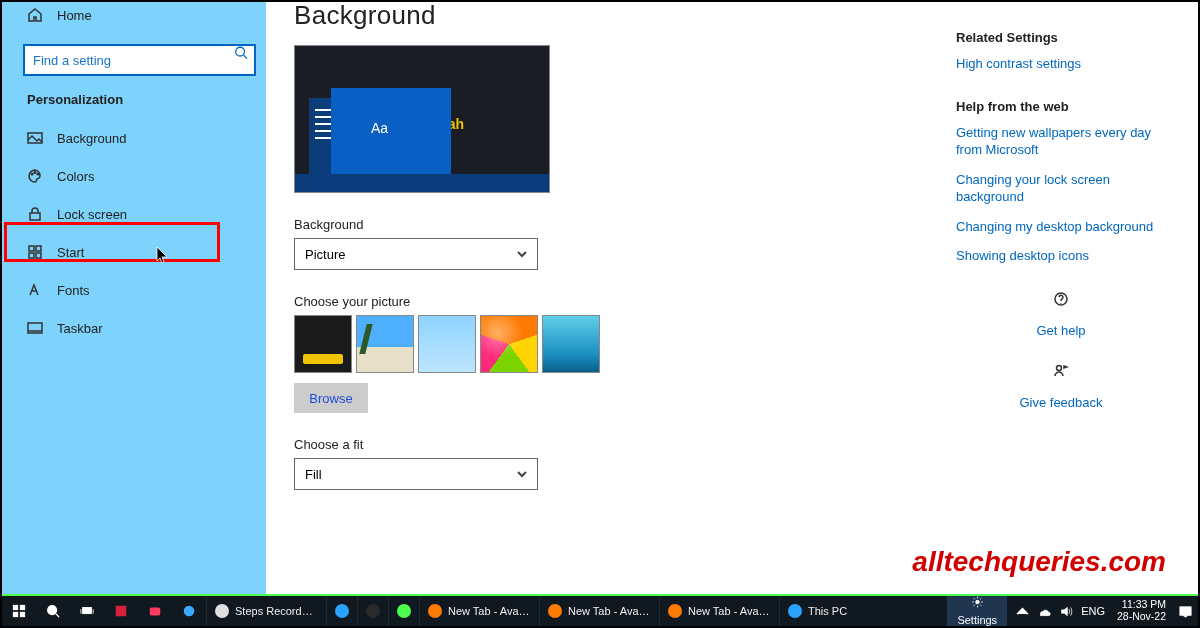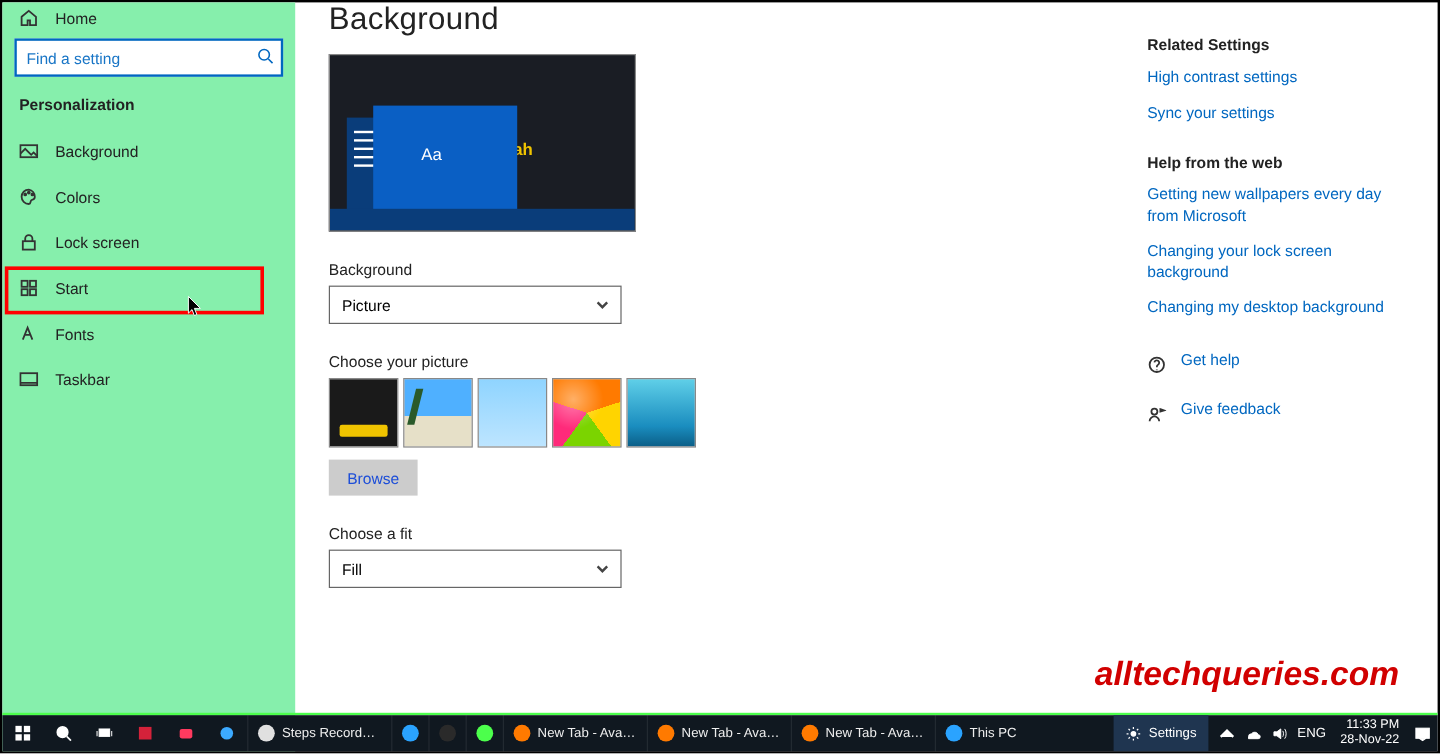--- a/index.html
+++ b/index.html
@@ -1,26 +1,26 @@
 <!DOCTYPE html>
 <html><head>
 <meta charset="utf-8">
 <style>
 * { margin: 0; padding: 0; box-sizing: border-box; font-family: "Segoe UI", Tahoma, sans-serif; }
 html, body { width: 1200px; height: 628px; overflow: hidden; }
 .frame { width: 1200px; height: 628px; background: #000; position: relative; }
 .inner { position: absolute; inset: 2px; background: #fff; display: flex; flex-direction: column; }
 .app { flex: 1; display: flex; min-height: 0; }
-.sidebar { width: 244px; background: #86efac; padding-top: 2px; display: flex; flex-direction: column; font-size: 13px; color: #222; }
+.sidebar { width: 264px; background: #7dd3fc; padding-top: 2px; display: flex; flex-direction: column; font-size: 13px; color: #222; padding-left: 11px; }
 .side-row { display: flex; align-items: center; height: 38px; padding: 0 14px; gap: 14px; cursor: default; }
 .side-row.home { height: 26px; margin-top: -2px; }
 .side-row .ico { width: 16px; height: 16px; display: flex; align-items: center; justify-content: center; flex: 0 0 16px; }
 .side-row svg { width: 16px; height: 16px; stroke: #333; fill: none; stroke-width: 1.5; }
 .search-wrap { padding: 4px 10px 8px 10px; }
-.search { width: 100%; height: 32px; border: 2px solid #0067c0; background: #fff; padding: 0 28px 0 8px; font-size: 13px; color: #0067c0; outline: none; }
+.search { width: 100%; height: 32px; border: 2px solid #0067c0; background: #fff; padding: 0 28px 0 8px; font-size: 13px; color: #0067c0; outline: none; margin-top: 12px; }
 .search::placeholder { color: #0067c0; opacity: .9; }
 .search-holder { position: relative; }
 .search-holder .mag { position: absolute; right: 8px; top: 50%; transform: translateY(-50%); color: #0067c0; }
 .section-label { font-weight: 600; font-size: 13px; padding: 8px 14px 12px 14px; color: #222; }
 .highlight-box { position: absolute; left: 4px; top: 222px; width: 216px; height: 40px; border: 3px solid #ff0000; pointer-events: none; }
 .cursor { position: absolute; left: 156px; top: 246px; pointer-events:none; }
 .main { flex: 1; padding: 0 32px 0 28px; overflow: hidden; position: relative; display:flex; }
 .center { flex: 1; min-width: 0; }
 .right { width: 210px; padding-top: 28px; font-size: 13px; }
 .page-title { font-size: 26px; font-weight: 400; color: #222; margin-top: -2px; margin-bottom: 14px; letter-spacing: .3px; }
@@ -43,36 +43,36 @@
 .t2{background:linear-gradient(180deg,#4fb0ff 0%,#4fb0ff 55%,#e6e0c8 55%);position:relative;}
 .t2::after{content:"";position:absolute;left:6px;top:8px;width:6px;height:30px;background:#2a5a2a;transform:skewX(-14deg);}
 .t3{background:linear-gradient(180deg,#8fd4ff,#bde5ff);}
 .t4{background:conic-gradient(#ff7a00 0 20%,#ffd400 0 40%,#7bd400 0 60%,#ff2a7a 0 80%,#ff7a00 0);border-radius:0;position:relative;}
 .t4::after{content:"";position:absolute;inset:0;background:radial-gradient(circle at 30% 30%,rgba(255,255,255,.4),transparent 45%);}
 .t5{background:linear-gradient(180deg,#5fcfe8 0%,#1a8dbf 70%,#0b5f88 100%);}
 .browse { margin-top:10px; width:74px; height:30px; background:#ccc; border:none; font-size:13px; color:#1d4ed8; }
 .right h4 { font-size:13px; font-weight:600; color:#222; margin-bottom:10px; }
 .right a { display:block; color:#0067c0; font-size:13px; text-decoration:none; margin-bottom:12px; line-height:1.35; cursor:pointer; }
 .right .block2 { margin-top:26px; }
-.right .iconrow { display:flex; align-items:center; gap:12px; margin-bottom:12px; }
+.right .iconrow { display:flex; align-items:center; gap:12px; margin-bottom:12px;flex-direction:column; }
 .right .iconrow svg{width:16px;height:16px;stroke:#333;fill:none;stroke-width:1.5;}
 .watermark { position:absolute; right:32px; bottom:48px; font-size:28px; font-weight:700; color:#d10000; font-style:italic; }
 .greenbar { position:absolute; left:2px; right:2px; bottom:32px; height:2px; background:#4cff4c; }
 .taskbar { position:absolute; left:2px; right:2px; bottom:2px; height:30px; background:#101820; display:flex; align-items:center; color:#fff; font-size:11px; }
 .taskbar .tbL { display:flex; align-items:center; height:100%; }
 .tbicon { width:34px; height:100%; display:flex; align-items:center; justify-content:center; }
 .tbicon svg { width:14px; height:14px; fill:#fff; }
 .tbtask { height:100%; display:flex; align-items:center; gap:6px; padding:0 8px; border-left:1px solid rgba(255,255,255,.08); max-width:120px; }
 .tbtask .dot { width:14px; height:14px; border-radius:50%; flex:0 0 14px;}
 .tbtask span { white-space:nowrap; overflow:hidden; text-overflow:ellipsis; color:#eee; font-size:11px; }
 .taskbar .tbR { margin-left:auto; display:flex; align-items:center; height:100%; gap:8px; padding-right:6px; }
 .tbR .mini { width:14px; display:flex; justify-content:center;}
 .tbR svg { width:13px; height:13px; fill:#fff; stroke:#fff; }
 .clock { text-align:right; line-height:1.1; font-size:10.5px; padding:0 4px;}
-.tray-settings { display:flex; align-items:center; gap:6px; background:#1f3550; height:100%; padding:0 10px; }
+.tray-settings { display:flex; align-items:center; gap:6px; background:#1f3550; height:100%; padding:0 10px;flex-direction:column; }
 </style>
 </head>
 <body>
 
 <div class="frame">
  <div class="inner">
   <div class="app">
 
    <div class="sidebar">
      <div class="side-row home">
@@ -195,27 +195,27 @@
        <span>Fill</span>
        <span><svg viewBox="0 0 10 10">
                   <path d="M1 3l4 4 4-4"></path>
                 </svg></span>
      </div>
     </div>
 
     <div class="right">
       <h4>Related Settings</h4>
       <a>High contrast settings</a>
-      <a>Sync your settings</a>
 
       <div class="block2">
         <h4>Help from the web</h4>
         <a>Getting new wallpapers every day from Microsoft</a>
         <a>Changing your lock screen background</a>
         <a>Changing my desktop background</a>
+        <a>Showing desktop icons</a>
       </div>
 
       <div class="block2">
         <div class="iconrow">
           <span><svg viewBox="0 0 16 16">
                     <circle cx="8" cy="8" r="6"></circle>
                     <path d="M6 6a2 2 0 113 2c-1 .5-1 1-1 2M8 12v.5"></path>
                   </svg></span>
           <a>Get help</a>
         </div>

